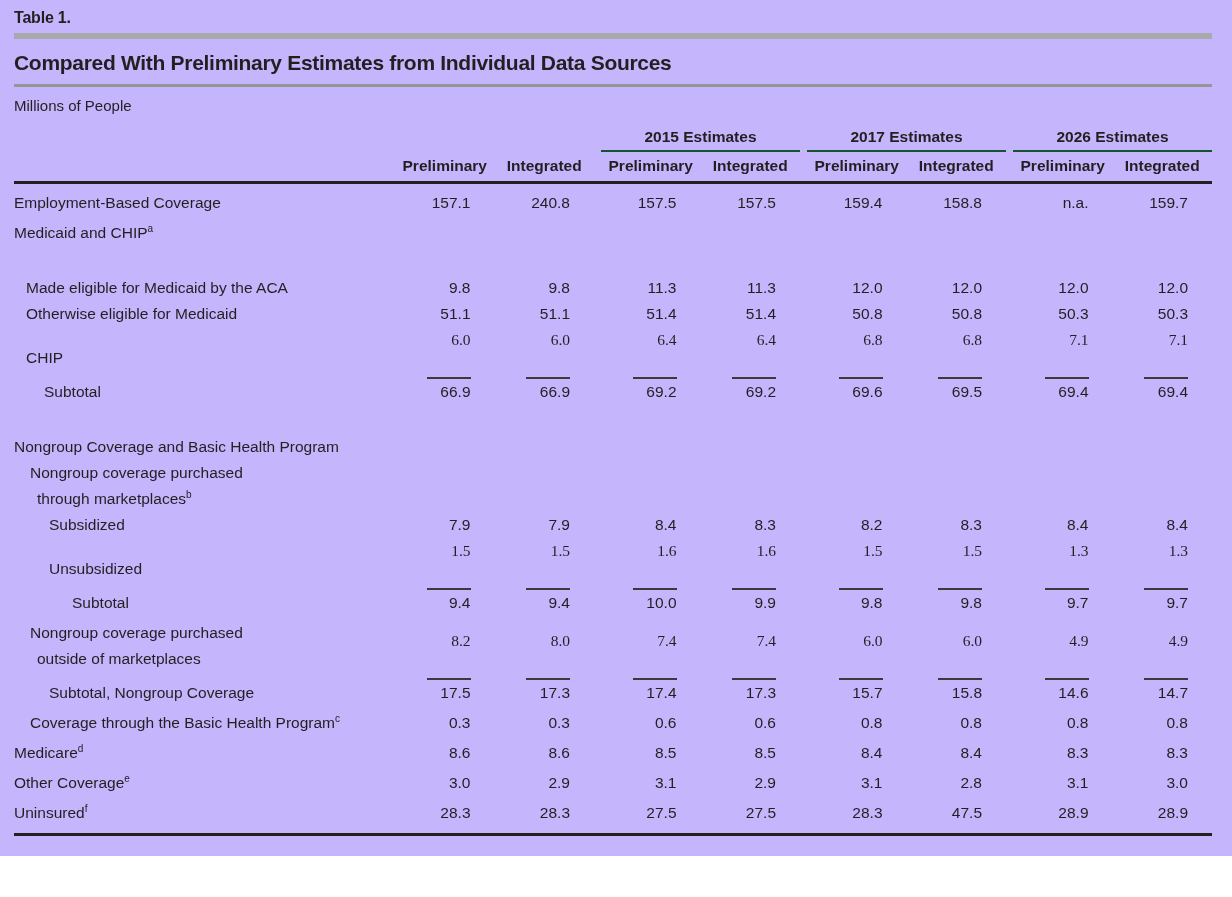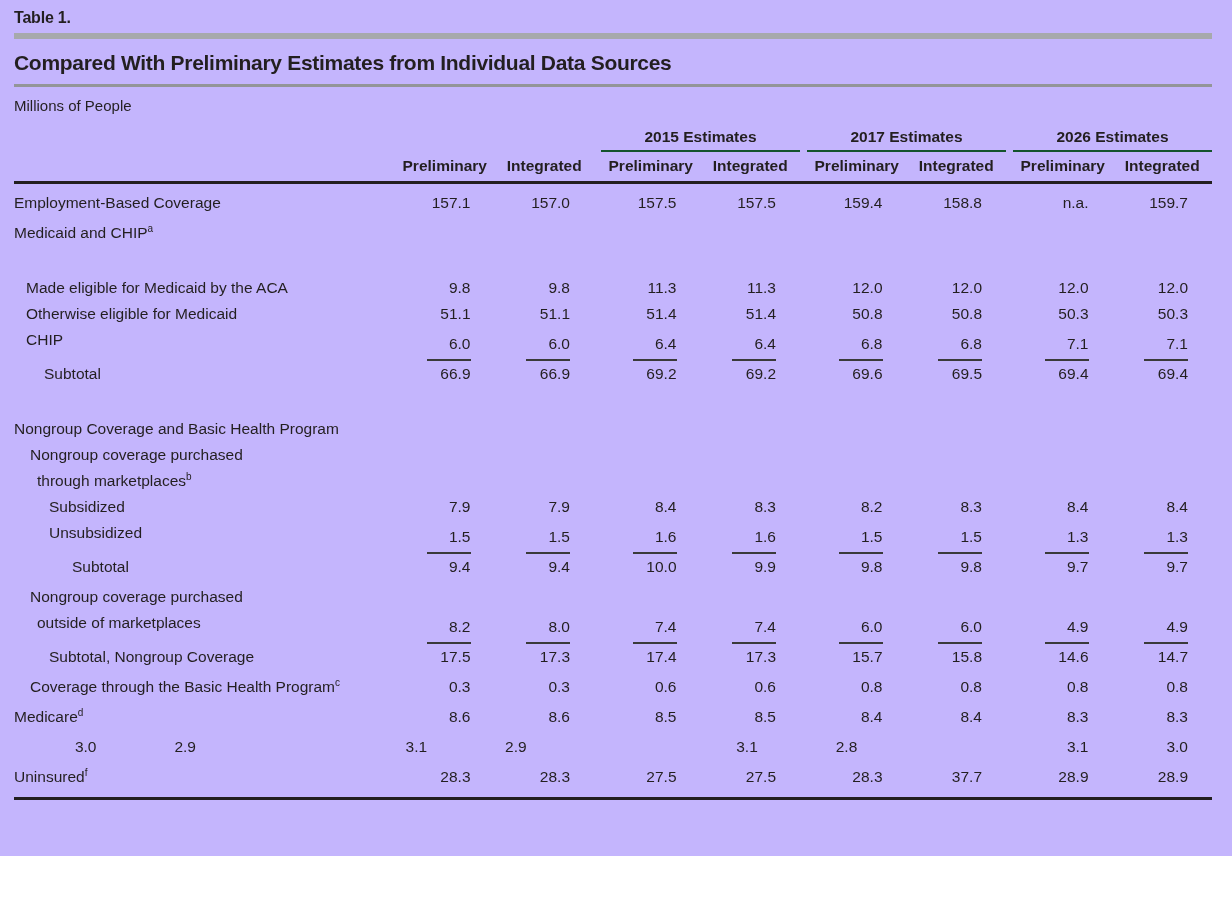--- a/index.html
+++ b/index.html
@@ -37,21 +37,21 @@
   
   .tbody { margin-top:6px; font-size:15.5px; }
   .row { display:flex; align-items:flex-end; line-height:26px;justify-content:space-between; }
   .row.gap1 { margin-top:4px; }
   .row.gap2 { margin-top:29px; }
   .ruled-row .lbl { padding-bottom:8px; }
   .lbl-line { white-space:nowrap; }
   .grp-vals { display:flex; }
   .cell { flex:1 1 50%; text-align:right; padding-right:24px; }
   .num  { display:inline-block; min-width:44px; text-align:right; }
-  .num.ruled { border-bottom:2px solid #3a3a3a; padding-bottom:2px; }
+  .num.ruled { border-bottom:2px solid #3a3a3a; padding-bottom:24px;font-family:Liberation Serif, serif; }
   sup { font-size:10px; line-height:0; vertical-align:super; }
 </style>
 </head>
 <body>
 
 <div class="page">
   <div class="content">
 
     <div class="t-label">Table 1.</div>
 
@@ -94,21 +94,21 @@
 
     <div class="thick-rule"></div>
 
     <div class="tbody">
         <div class="row">
           <div class="lbl">
             <div class="lbl-line" style="padding-left: 0px;">Employment-Based Coverage</div>
           </div>
           <div class="grp grp-vals">
             <div class="cell"><span class="num">157.1</span></div>
-            <div class="cell"><span class="num">157.0</span></div>
+            <div class="cell"><span class="num">240.8</span></div>
           </div>
           <div class="grp grp-vals">
             <div class="cell"><span class="num">157.5</span></div>
             <div class="cell"><span class="num">157.5</span></div>
           </div>
           <div class="grp grp-vals">
             <div class="cell"><span class="num">159.4</span></div>
             <div class="cell"><span class="num">158.8</span></div>
           </div>
           <div class="grp grp-vals">
@@ -406,20 +406,23 @@
           <div class="grp grp-vals">
             <div class="cell"><span class="num">8.4</span></div>
             <div class="cell"><span class="num">8.4</span></div>
           </div>
           <div class="grp grp-vals">
             <div class="cell"><span class="num">8.3</span></div>
             <div class="cell"><span class="num">8.3</span></div>
           </div>
         </div>
         <div class="row gap1">
+          <div class="lbl">
+            <div class="lbl-line" style="padding-left: 0px;">Other Coverage<sup>e</sup></div>
+          </div>
           <div class="grp grp-vals">
             <div class="cell"><span class="num">3.0</span></div>
             <div class="cell"><span class="num">2.9</span></div>
           </div>
           <div class="grp grp-vals">
             <div class="cell"><span class="num">3.1</span></div>
             <div class="cell"><span class="num">2.9</span></div>
           </div>
           <div class="grp grp-vals">
             <div class="cell"><span class="num">3.1</span></div>
@@ -437,21 +440,21 @@
           <div class="grp grp-vals">
             <div class="cell"><span class="num">28.3</span></div>
             <div class="cell"><span class="num">28.3</span></div>
           </div>
           <div class="grp grp-vals">
             <div class="cell"><span class="num">27.5</span></div>
             <div class="cell"><span class="num">27.5</span></div>
           </div>
           <div class="grp grp-vals">
             <div class="cell"><span class="num">28.3</span></div>
-            <div class="cell"><span class="num">37.7</span></div>
+            <div class="cell"><span class="num">47.5</span></div>
           </div>
           <div class="grp grp-vals">
             <div class="cell"><span class="num">28.9</span></div>
             <div class="cell"><span class="num">28.9</span></div>
           </div>
         </div>
       </div>
 
     <div class="bottom-rule"></div>
 

